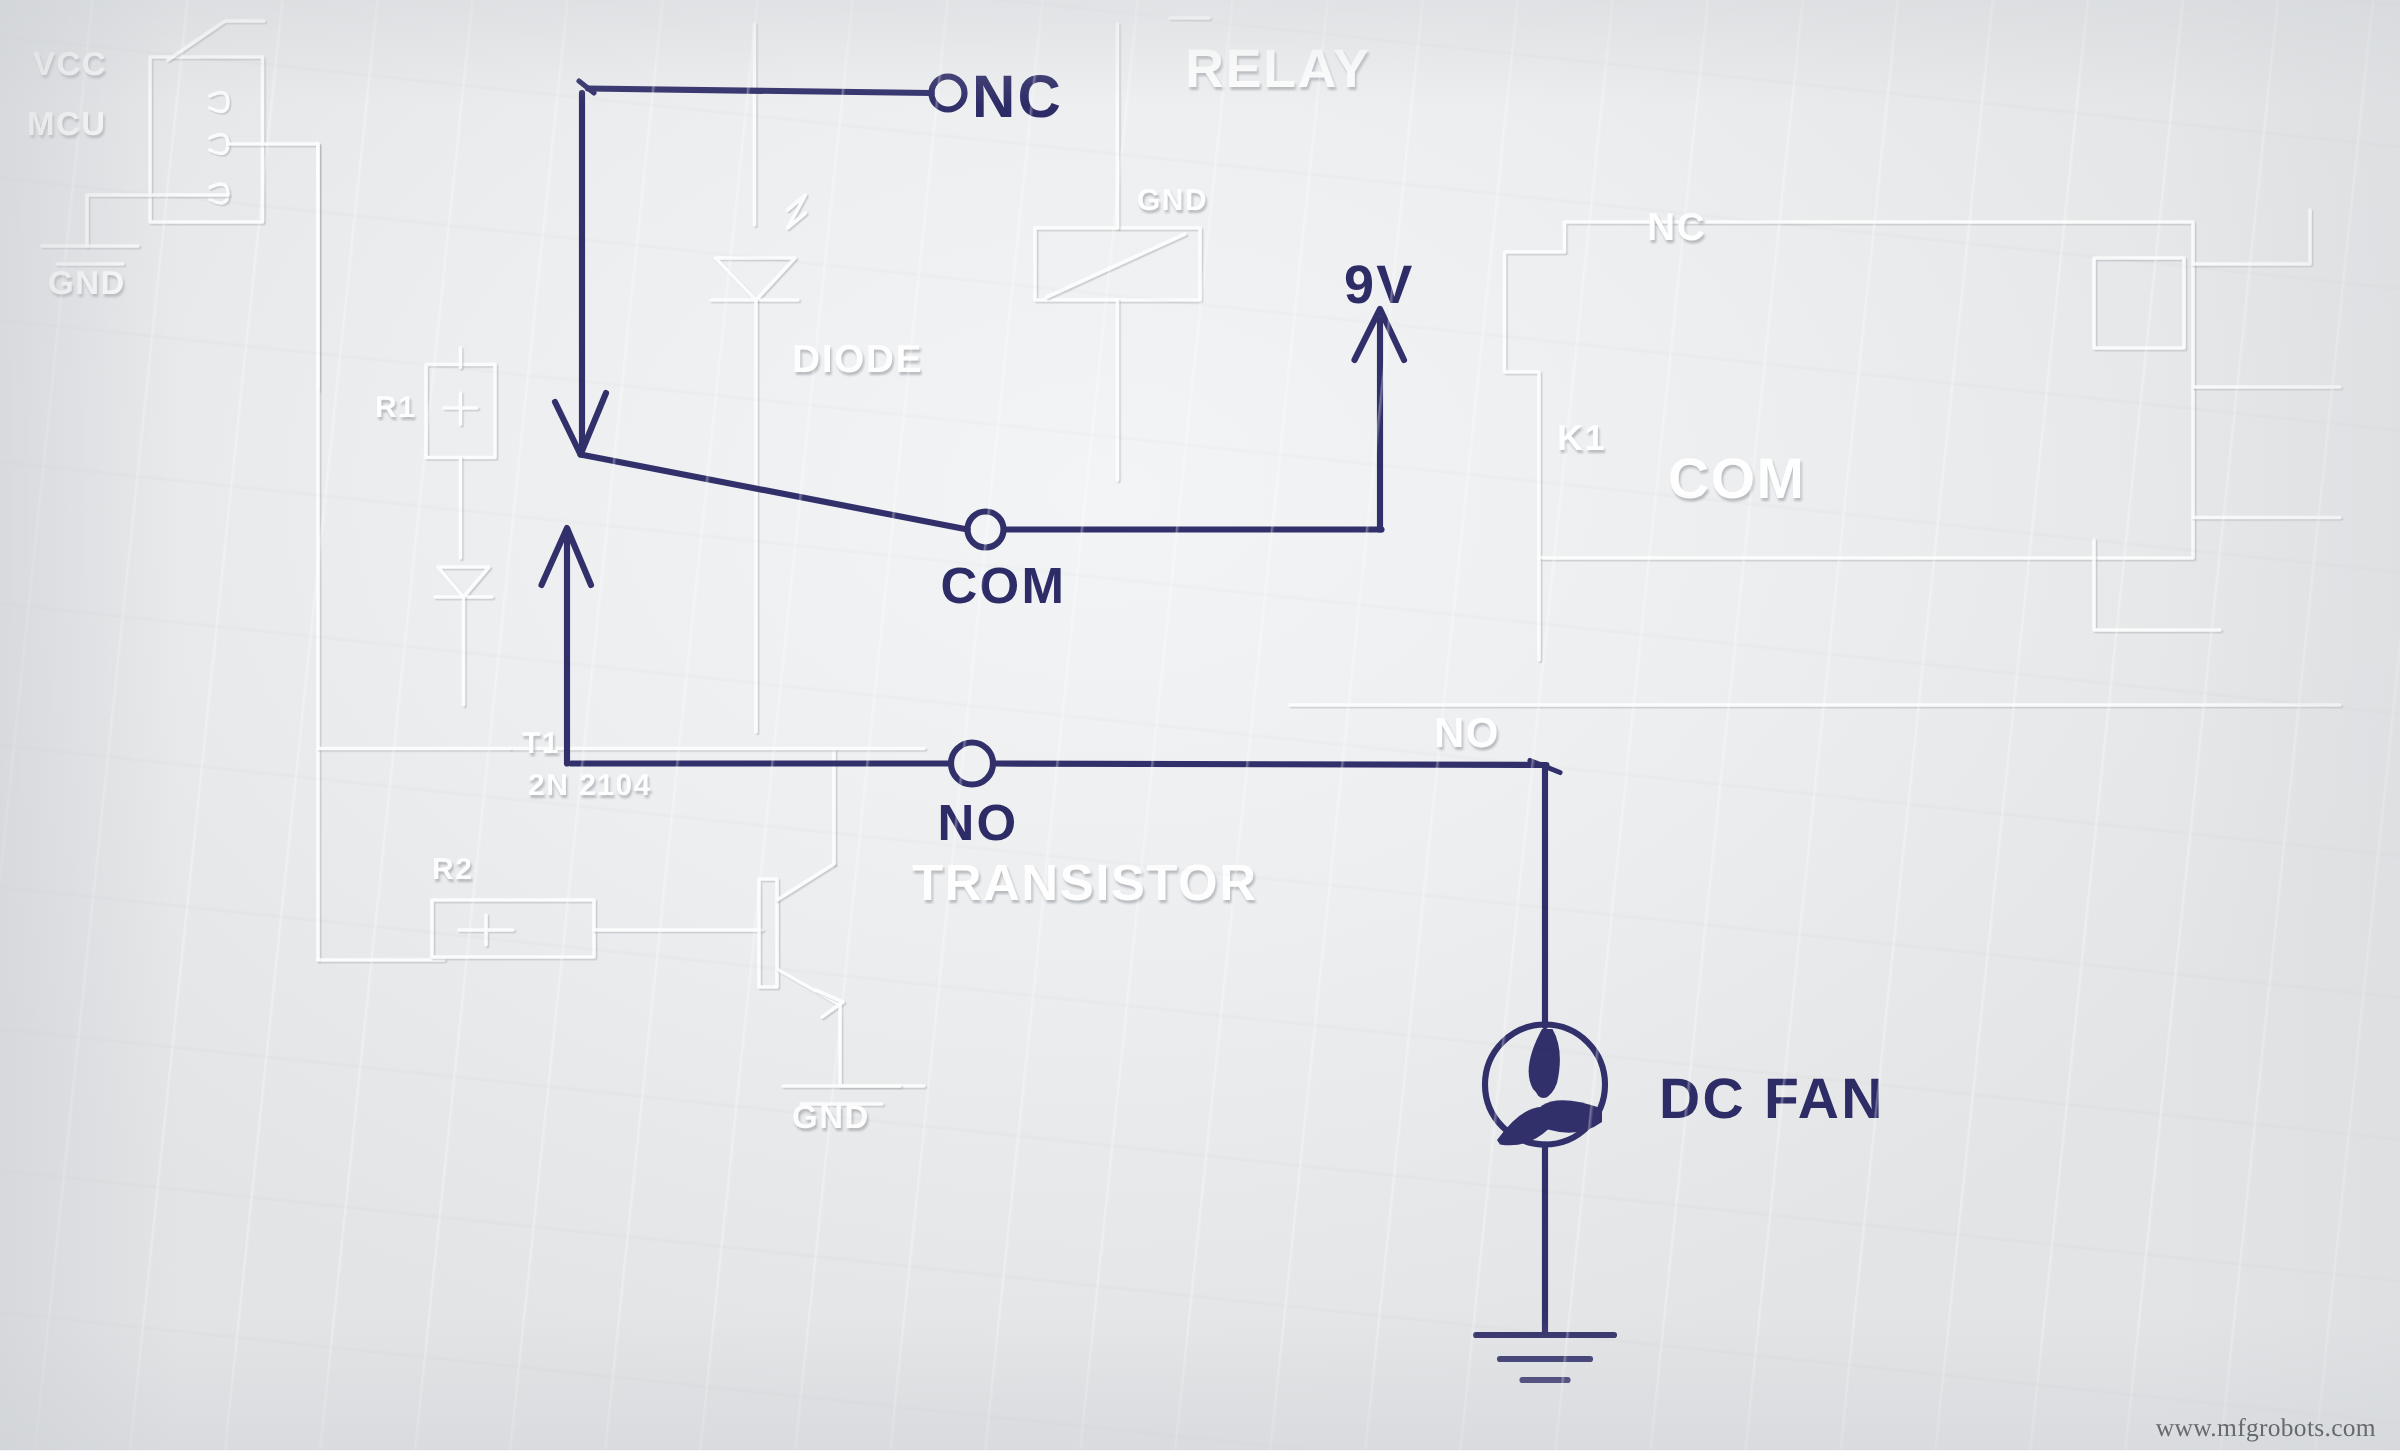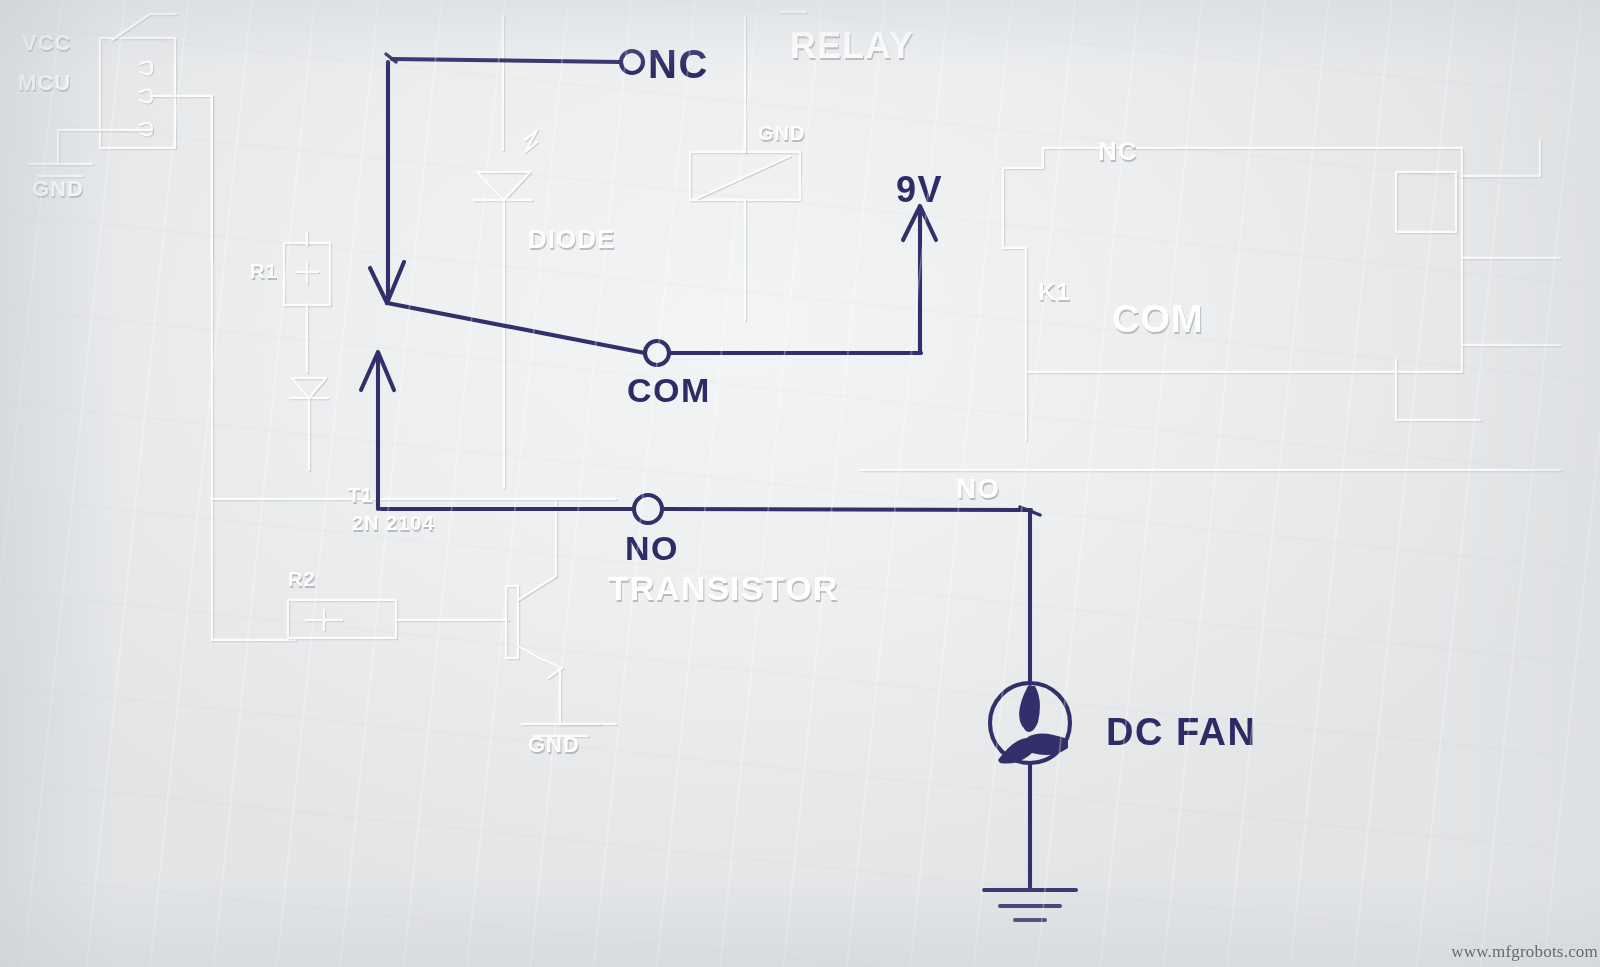--- a/index.html
+++ b/index.html
@@ -82,21 +82,21 @@
     stroke: none;
   }
   .ink-text {
     fill: #2e2c66;
     font-family: "Liberation Sans", sans-serif;
     font-weight: 700;
     letter-spacing: 1.5px;
   }
   .watermark {
     position: absolute;
-    right: 2px;
+    right: 16px;
     bottom: 5px;
     font-family: "Liberation Serif", serif;
     font-size: 17px;
     color: #5d6066;
     letter-spacing: .2px;
     opacity: .92;
   }
 </style>
 </head>
 <body>

